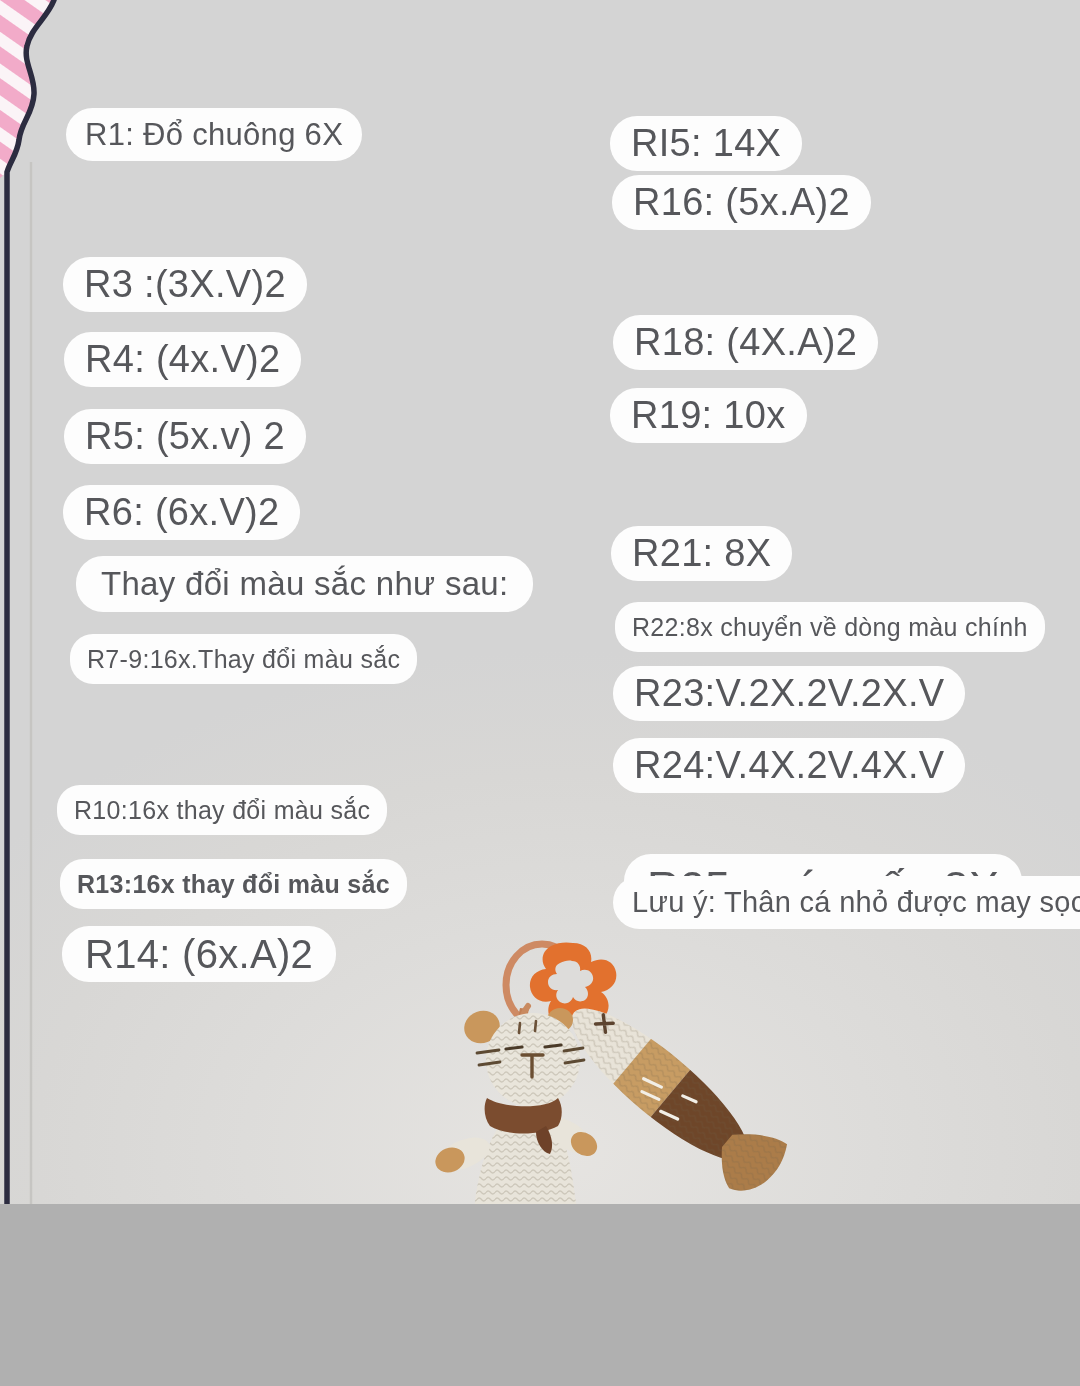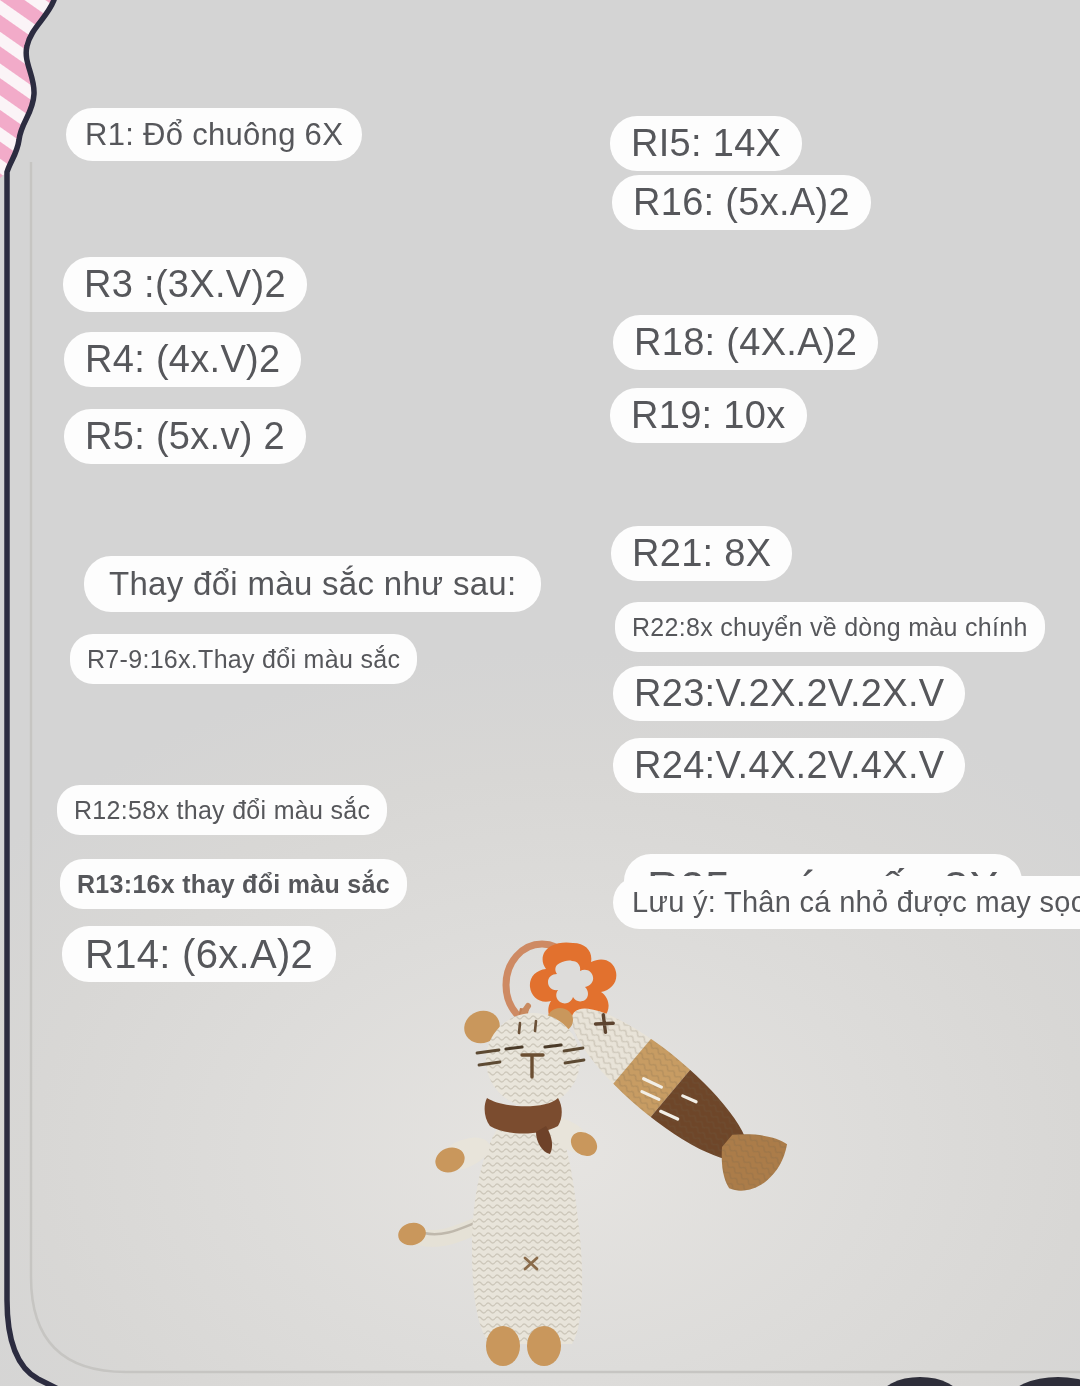--- a/index.html
+++ b/index.html
@@ -1,18 +1,18 @@
 <!DOCTYPE html>
 <html><head>
 <meta charset="utf-8">
 <style>
   html,body{margin:0;padding:0;}
   body{background:#b0b0b0;font-family:"Liberation Sans","DejaVu Sans",sans-serif;}
   .canvas{
-    position:relative;width:1080px;height:1386px;overflow:hidden;
+    position:relative;width:1080px;height:1204px;overflow:hidden;
     background:radial-gradient(ellipse 700px 500px at 560px 1150px,#e6e4e1 0%,#dddcda 45%,#d8d7d5 75%,#d4d4d4 100%);
   }
   .pill{
     position:absolute;background:#fdfdfd;color:#56575b;white-space:nowrap;
     border-radius:27px;display:inline-block;letter-spacing:0.3px;
   }
   .sz-big  {font-size:38px;line-height:1.18;padding:5px 21px;}
   .sz-r1   {font-size:31px;line-height:1.2;padding:8px 19px;}
   .sz-head {font-size:33px;line-height:1.2;padding:8px 25px;}
   .sz-small{font-size:25px;line-height:1.2;padding:10px 17px;border-radius:23px;}
@@ -42,23 +42,24 @@
     <path d="M54,0 C47,18 31,28 27,46 C23,62 35,76 34,94 C33,114 21,122 19,140 C17,154 11,160 7,172 L7,1300 Q7,1362 38,1379 L60,1390" fill="none" stroke="#2c2c40" stroke-width="5.5" stroke-linecap="round"></path>
 
     <ellipse cx="920" cy="1398" rx="40" ry="21" fill="#2e2e3a"></ellipse>
     <ellipse cx="1058" cy="1399" rx="48" ry="22" fill="#2e2e3a"></ellipse>
   </svg>
 
   <div class="pill sz-r1" style="left:66px;top:108px;">R1: Đổ chuông 6X</div>
   <div class="pill sz-big" style="left:63px;top:257px;">R3 :(3X.V)2</div>
   <div class="pill sz-big" style="left:64px;top:332px;">R4: (4x.V)2</div>
   <div class="pill sz-big" style="left:64px;top:409px;">R5: (5x.v) 2</div>
-  <div class="pill sz-head" style="left:84px;top:556px;">Thay đổi màu sắc như sau:</div>
+  <div class="pill sz-big" style="left:63px;top:485px;">R6: (6x.V)2</div>
+  <div class="pill sz-head" style="left:76px;top:556px;">Thay đổi màu sắc như sau:</div>
   <div class="pill sz-small" style="left:70px;top:634px;">R7-9:16x.Thay đổi màu sắc</div>
-  <div class="pill sz-small" style="left:57px;top:785px;">R12:58x thay đổi màu sắc</div>
+  <div class="pill sz-small" style="left:57px;top:785px;">R10:16x thay đổi màu sắc</div>
   <div class="pill sz-small" style="left:60px;top:859px;font-weight:bold;">R13:16x thay đổi màu sắc</div>
   <div class="pill sz-r14" style="left:62px;top:926px;">R14: (6x.A)2</div>
 
   <div class="pill sz-big" style="left:610px;top:116px;">RI5: 14X</div>
   <div class="pill sz-big" style="left:612px;top:175px;">R16: (5x.A)2</div>
   <div class="pill sz-big" style="left:613px;top:315px;">R18: (4X.A)2</div>
   <div class="pill sz-big" style="left:610px;top:388px;">R19: 10x</div>
   <div class="pill sz-big" style="left:611px;top:526px;">R21: 8X</div>
   <div class="pill sz-small" style="left:615px;top:602px;">R22:8x chuyển về dòng màu chính</div>
   <div class="pill sz-big" style="left:613px;top:666px;">R23:V.2X.2V.2X.V</div>

